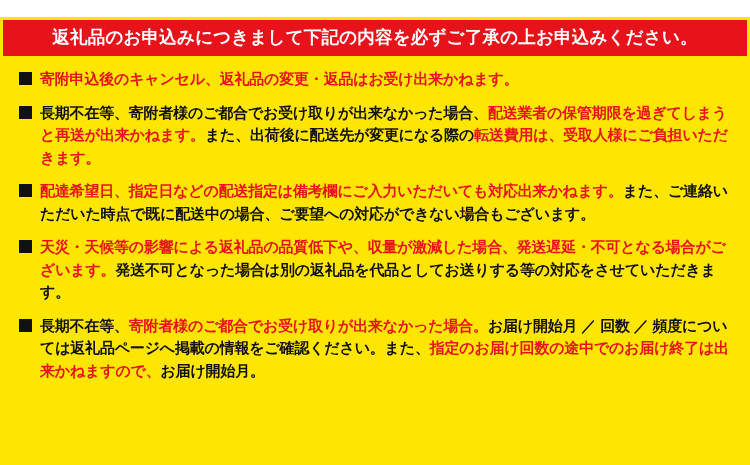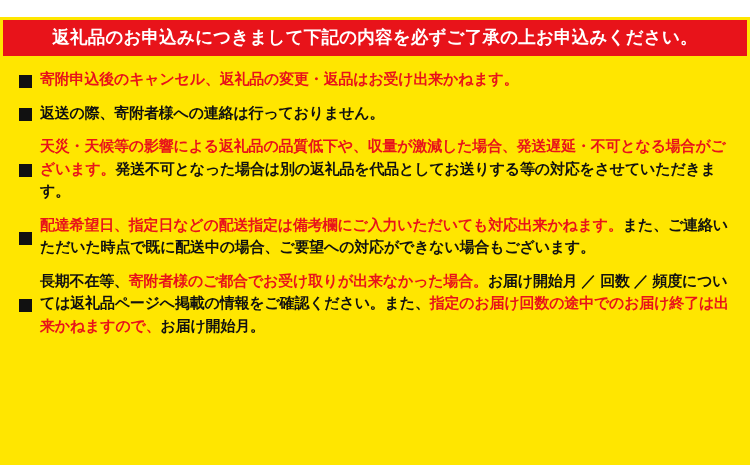--- a/index.html
+++ b/index.html
@@ -35,21 +35,21 @@
     flex: none;
   }
   .notice-body {
     flex: 1;
     background: #ffe600;
     padding: 12px 16px 8px 16px;
     box-sizing: border-box;
   }
   .item {
     display: flex;
-    align-items: center;
+    align-items: flex-start;
     margin-bottom: 11px;
   }
   .item:last-child {
     margin-bottom: 0;
   }
   .bullet {
     width: 13px;
     height: 13px;
     background: #111111;
     flex: none;
@@ -73,28 +73,28 @@
 
 <div class="notice">
   <div class="notice-header">返礼品のお申込みにつきまして下記の内容を必ずご了承の上お申込みください。</div>
   <div class="notice-body">
       <div class="item">
         <span class="bullet"></span>
         <div class="item-text"><span class="em">寄附申込後のキャンセル、返礼品の変更・返品はお受け出来かねます。</span></div>
       </div>
       <div class="item">
         <span class="bullet"></span>
-        <div class="item-text"><span>返送の際、寄附者様への連絡は行っておりません。</span></div>
+        <div class="item-text"><span>長期不在等、寄附者様のご都合でお受け取りが出来なかった場合、</span><span class="em">配送業者の保管期限を過ぎてしまうと再送が出来かねます。</span><span>また、出荷後に配送先が変更になる際の</span><span class="em">転送費用は、受取人様にご負担いただきます。</span></div>
+      </div>
+      <div class="item">
+        <span class="bullet"></span>
+        <div class="item-text"><span class="em">配達希望日、指定日などの配送指定は備考欄にご入力いただいても対応出来かねます。</span><span>また、ご連絡いただいた時点で既に配送中の場合、ご要望への対応ができない場合もございます。</span></div>
       </div>
       <div class="item">
         <span class="bullet"></span>
         <div class="item-text"><span class="em">天災・天候等の影響による返礼品の品質低下や、収量が激減した場合、発送遅延・不可となる場合がございます。</span><span>発送不可となった場合は別の返礼品を代品としてお送りする等の対応をさせていただきます。</span></div>
-      </div>
-      <div class="item">
-        <span class="bullet"></span>
-        <div class="item-text"><span class="em">配達希望日、指定日などの配送指定は備考欄にご入力いただいても対応出来かねます。</span><span>また、ご連絡いただいた時点で既に配送中の場合、ご要望への対応ができない場合もございます。</span></div>
       </div>
       <div class="item">
         <span class="bullet"></span>
         <div class="item-text"><span>長期不在等、</span><span class="em">寄附者様のご都合でお受け取りが出来なかった場合。</span><span>お届け開始月 ／ 回数 ／ 頻度については返礼品ページへ掲載の情報をご確認ください。また、</span><span class="em">指定のお届け回数の途中でのお届け終了は出来かねますので、</span><span>お届け開始月。</span></div>
       </div>
     </div>
 </div>
 
 </body></html>

